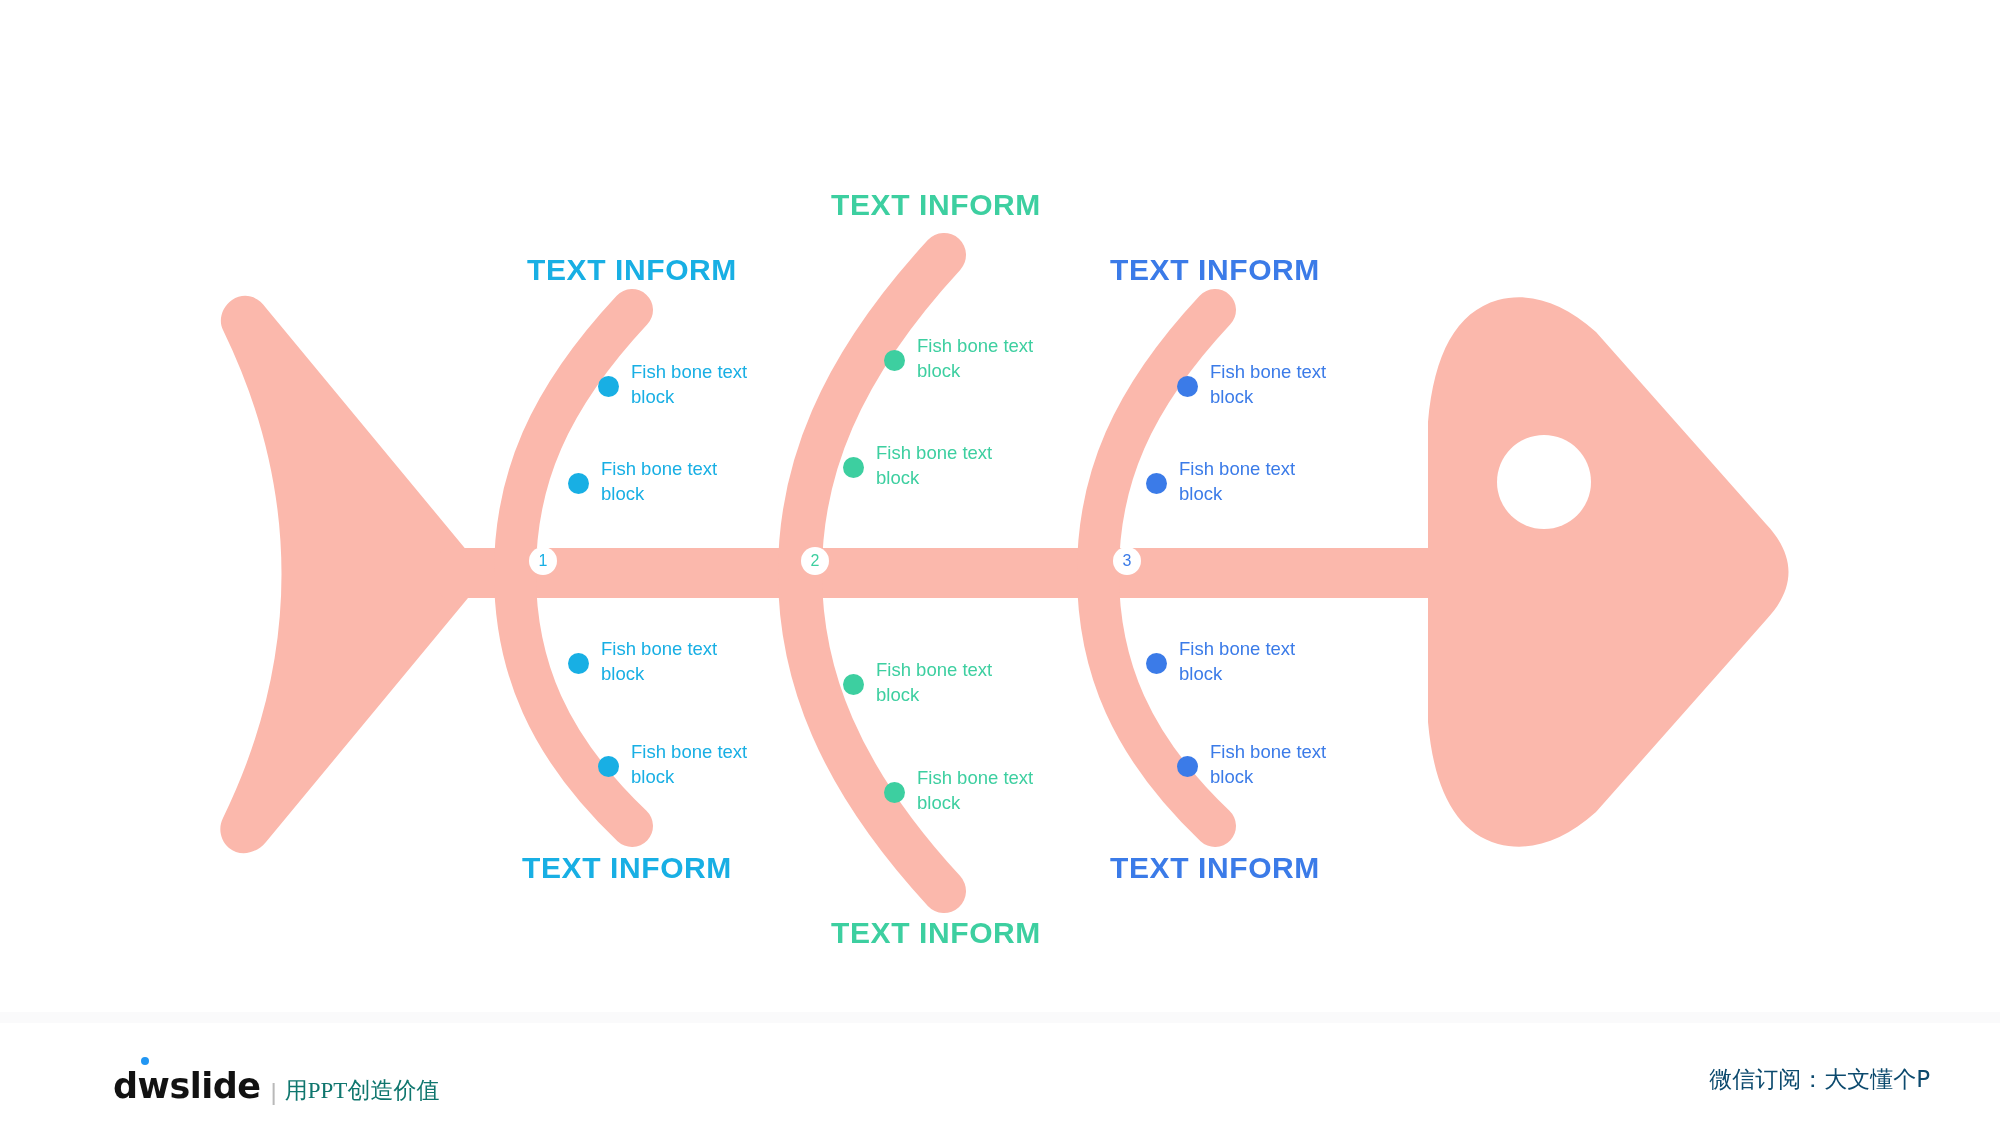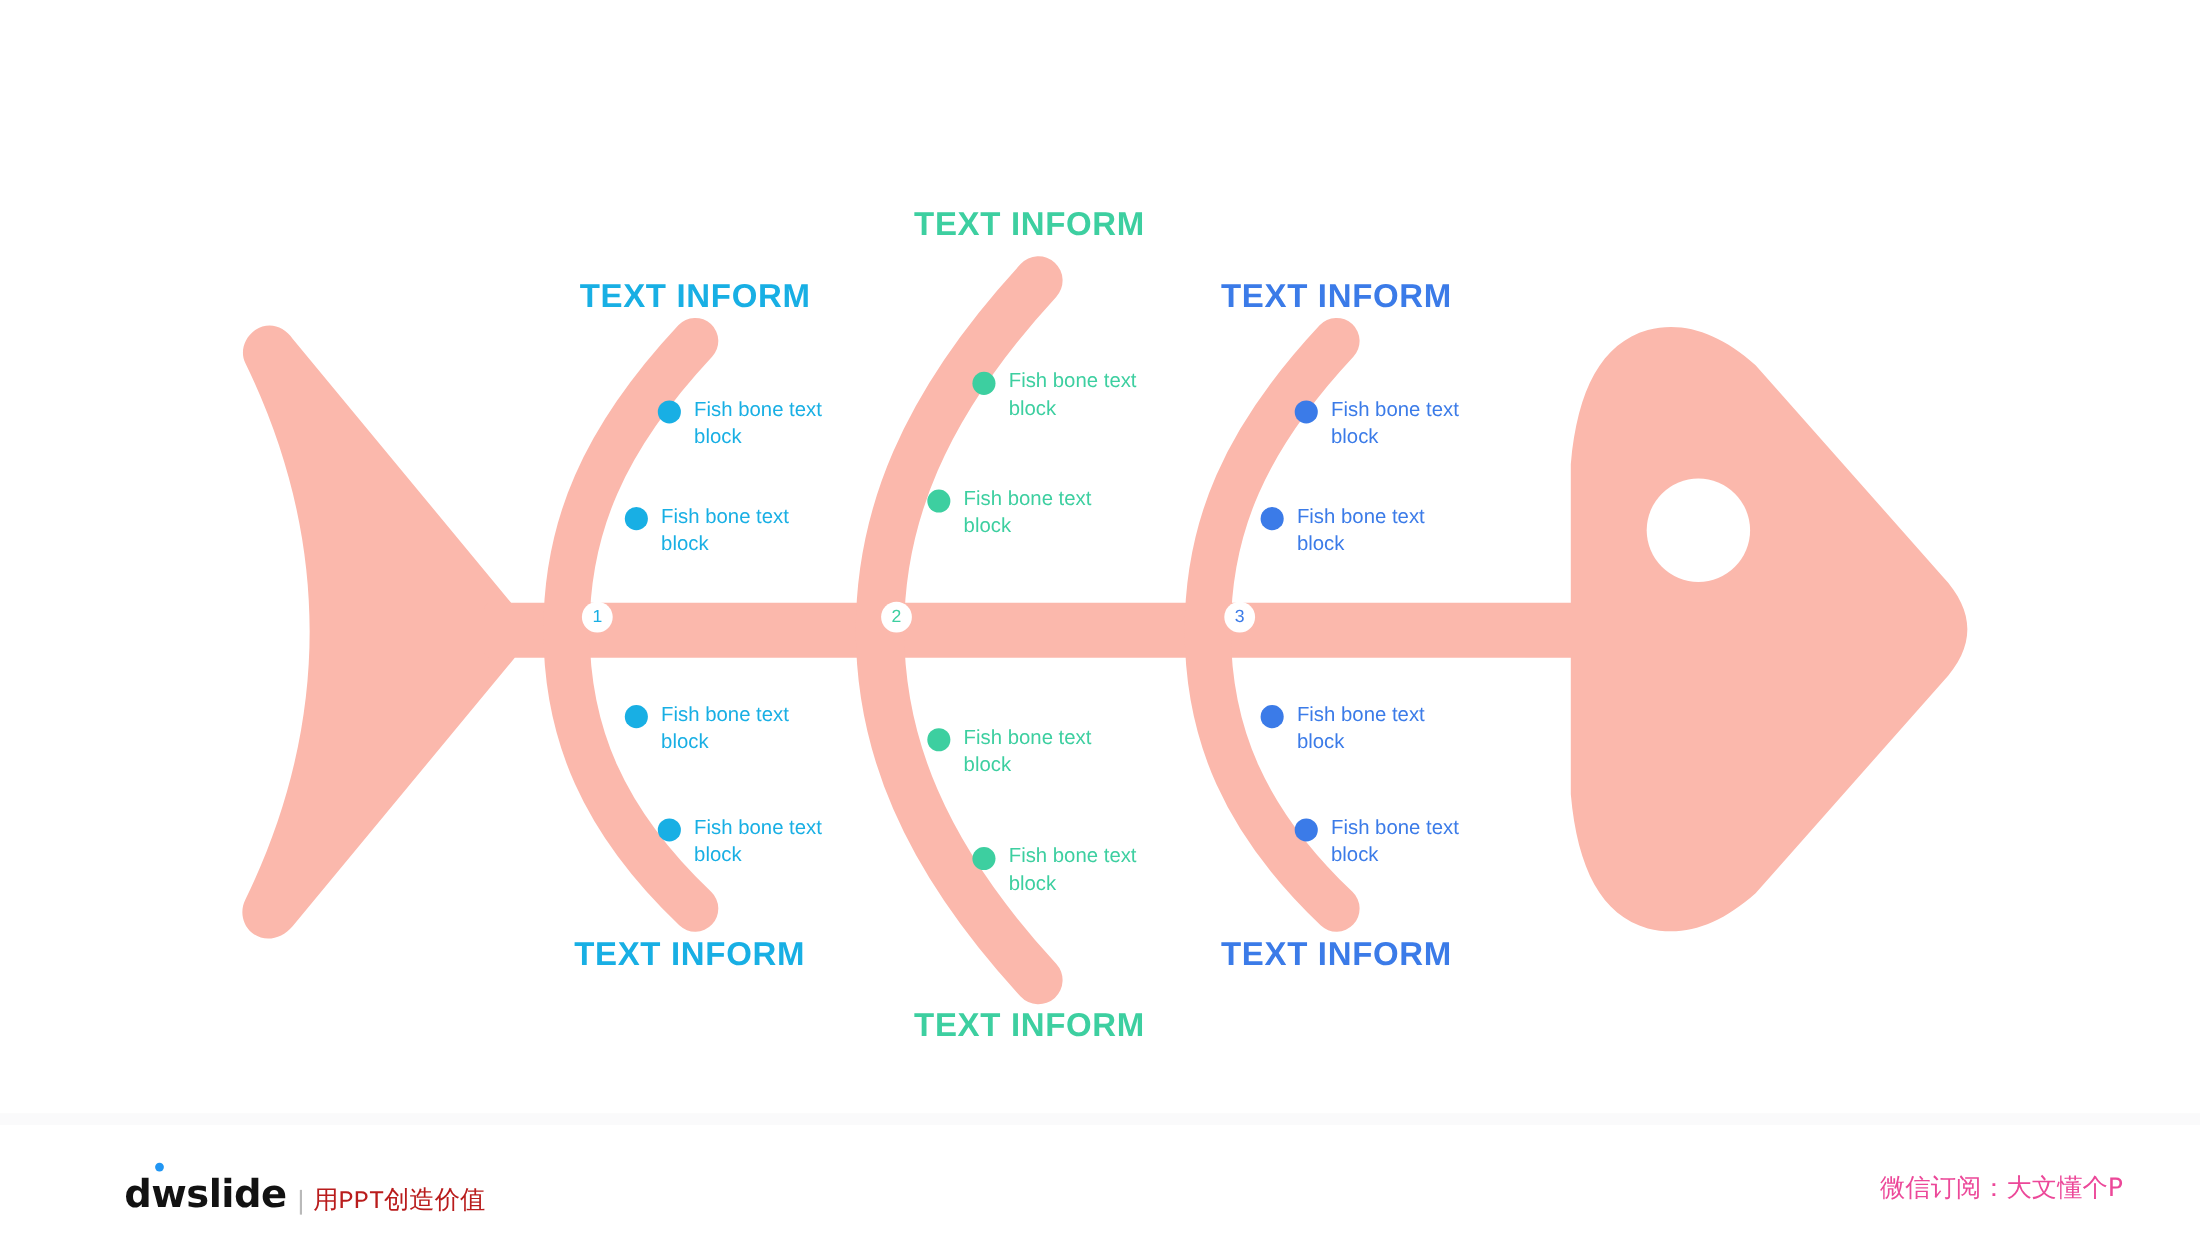--- a/index.html
+++ b/index.html
@@ -44,21 +44,21 @@
     font-weight: bold;
     letter-spacing: 0.6px;
     white-space: nowrap;
     line-height: 1;
   }
 
   
   .bone-item {
     position: absolute;
     display: flex;
-    align-items: flex-start;
+    align-items: center;
     gap: 12px;
     width: 190px;
   }
   .bone-dot {
     flex: 0 0 auto;
     width: 21px;
     height: 21px;
     border-radius: 50%;
     margin-top: 4px;
   }
@@ -127,30 +127,30 @@
     background: #2196f3;
   }
   .logo-sep {
     font-size: 24px;
     color: #b9b9b9;
     margin-left: 10px;
     font-weight: 300;
   }
   .logo-tag {
     font-size: 23px;
-    color: #b91c1c;
+    color: #0f766e;
     margin-left: 8px;
-    font-family: Liberation Mono, monospace;
+    font-family: Liberation Serif, serif;
   }
   #footer-right {
     position: absolute;
     right: 70px;
     top: 1064px;
     font-size: 23px;
-    color: #ec4899;
+    color: #0c4a6e;
     font-family: "DejaVu Sans", sans-serif;
     white-space: nowrap;
   }
 </style>
 </head>
 <body>
 
 <div id="slide">
 
   <svg id="diagram-svg" viewBox="0 0 2000 1125">

